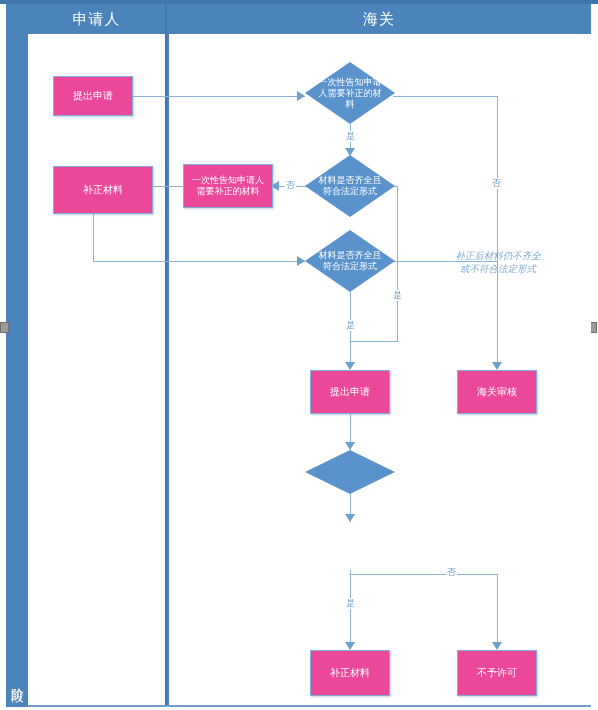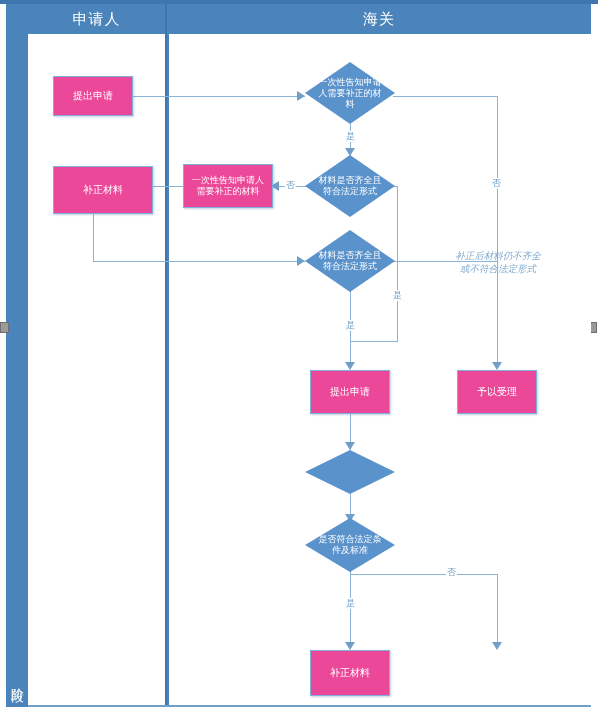--- a/index.html
+++ b/index.html
@@ -250,33 +250,30 @@
     <div class="decision-text">材料是否齐全且符合法定形式</div>
   </div>
 
   <div class="decision-wrap" style="left:305px; top:230px; width:90px; height:62px;">
     <div class="decision-shape"></div>
     <div class="decision-text">材料是否齐全且符合法定形式</div>
   </div>
 
   <div class="node process" style="left:310px; top:370px; width:80px; height:44px;">提出申请</div>
 
-  <div class="node process" style="left:457px; top:370px; width:80px; height:44px;">予以受理</div>
+  <div class="node process" style="left:457px; top:370px; width:80px; height:44px;">海关审核</div>
 
   <div class="decision-wrap" style="left:305px; top:450px; width:90px; height:44px;">
     <div class="decision-shape"></div>
   </div>
 
-  <div class="decision-wrap" style="left:305px; top:518px; width:90px; height:54px;">
-    <div class="decision-shape"></div>
-    <div class="decision-text">是否符合法定条件及标准</div>
-  </div>
 
   <div class="node process" style="left:310px; top:650px; width:80px; height:46px;">补正材料</div>
 
+  <div class="node process" style="left:457px; top:650px; width:80px; height:46px;">不予许可</div>
 
   <div class="edge-label" style="left:345px; top:131px;">是</div>
 
   <div class="edge-label" style="left:491px; top:178px;">否</div>
 
   <div class="edge-label" style="left:285px; top:180px;">否</div>
 
   <div class="edge-label" style="left:392px; top:290px;">是</div>
 
   <div class="edge-label" style="left:345px; top:320px;">是</div>

